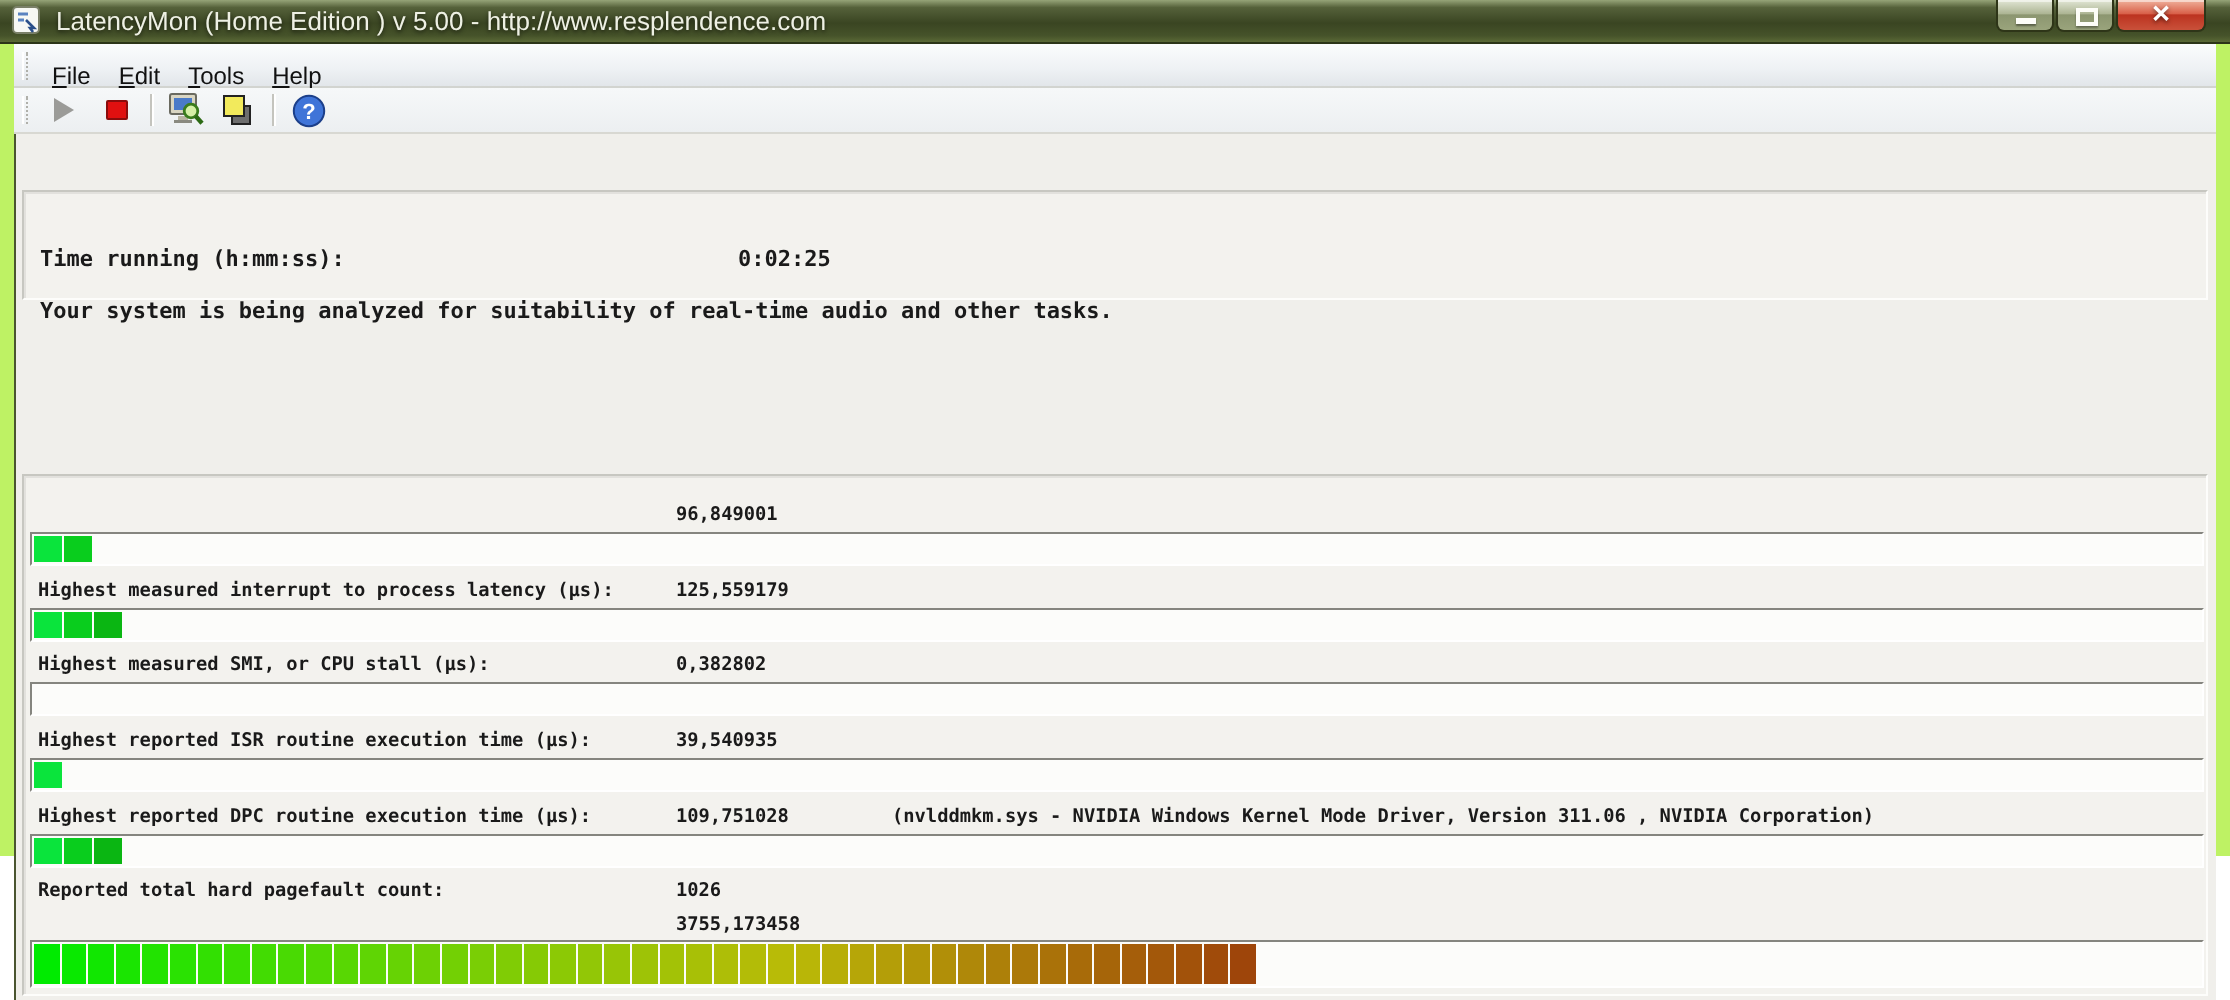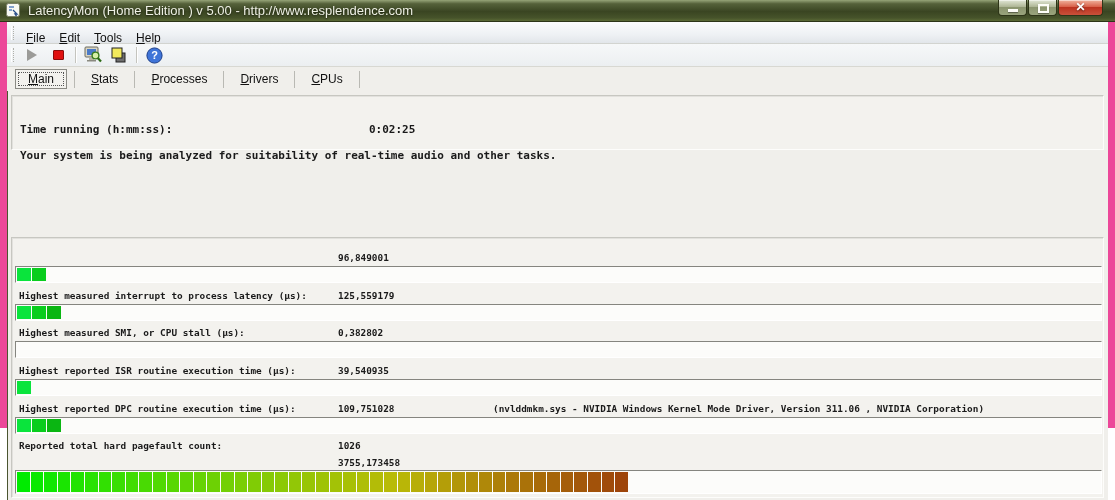--- a/index.html
+++ b/index.html
@@ -1,18 +1,18 @@
 <!DOCTYPE html>
 <html><head>
 <meta charset="utf-8">
 <style>
   * { margin:0; padding:0; box-sizing:border-box; }
   html,body { width:1115px; height:500px; overflow:hidden; font-family:"Liberation Sans", sans-serif; }
   .window {
-    position:relative; width:1115px; height:428px; background:#ec4899;
+    position:relative; width:1115px; height:428px; background:#bef264;
   }
   
   .titlebar {
     position:absolute; left:0; top:0; width:1115px; height:22px;
     background:linear-gradient(180deg,#96a478 0%,#55613a 18%,#3a4522 55%,#46532a 85%,#5a6936 100%);
     border-bottom:1px solid #2c3518;
     display:flex; align-items:center; padding-left:6px;
   }
   .app-icon { width:15px; height:15px; margin-right:7px; flex:none; }
   .title-text {
@@ -78,21 +78,21 @@
   .mono { font-family:"DejaVu Sans Mono","Liberation Mono",monospace; font-weight:bold; white-space:nowrap; }
   .p1 .line { position:absolute; left:8px; font-size:11px; color:#1a1a1a; }
   .l1 { top:9px;margin-top:44px; }
   .l2 { top:27px; }
   .timeval { position:absolute; left:357px; top:27px; font-size:11px; color:#1a1a1a; }
   .verdict { position:absolute; left:3px; top:11px; font-size:11.6px; }
   
   .slabel { position:absolute; left:7px;  font-size:9.4px; color:#1a1a1a; }
   .svalue { position:absolute; left:326px; font-size:9.4px; color:#1a1a1a; }
   .sextra { position:absolute; font-size:9.4px; color:#1a1a1a; }
-  .extra-a { left:419px; } .extra-b { left:434px;margin-left:47px; }
+  .extra-a { left:419px; } .extra-b { left:434px; }
   .pbar {
     position:absolute; left:3px; width:1087px; height:17px;
     background:#fcfcfa; border:1px solid; border-color:#85857f #ffffff #ffffff #85857f;
     display:flex; align-items:center; padding:0 1px; overflow:hidden;
   }
   .pbar .blk { flex:none; width:14px; height:13px; margin-right:1px; }
   .pbar.big { height:24px; }
   .pbar.big .blk { width:12.6px; height:20px; }
   .r0l{top:14px;} .r0b{top:28px;}
   .r1l{top:52px;} .r1b{top:66px;}
@@ -164,32 +164,20 @@
       </div>
       <span class="tsep"></span>
       <div class="tbtn">
         <svg width="17" height="17" viewBox="0 0 17 17">
           <circle cx="8.5" cy="8.5" r="7.6" fill="#3f74d8" stroke="#1c3f8a"></circle>
           <text x="8.5" y="12.4" text-anchor="middle" font-size="11" font-weight="bold" fill="#fff" font-family="Liberation Sans, sans-serif">?</text>
         </svg>
       </div>
     </div>
 
-    <div class="tabrow">
-      <span class="tab active"><u>M</u>ain</span>
-      <span class="tabsep"></span>
-      <span class="tab"><u>S</u>tats</span>
-      <span class="tabsep"></span>
-      <span class="tab"><u>P</u>rocesses</span>
-      <span class="tabsep"></span>
-      <span class="tab"><u>D</u>rivers</span>
-      <span class="tabsep"></span>
-      <span class="tab"><u>C</u>PUs</span>
-      <span class="tabsep"></span>
-    </div>
 
     <div class="panel p1">
       <div class="line l1 mono">Your system is being analyzed for suitability of real-time audio and other tasks.</div>
       <div class="line l2 mono">Time running (h:mm:ss):</div>
       <div class="timeval mono">0:02:25</div>
     </div>
 
 
     <div class="panel p3">
 

